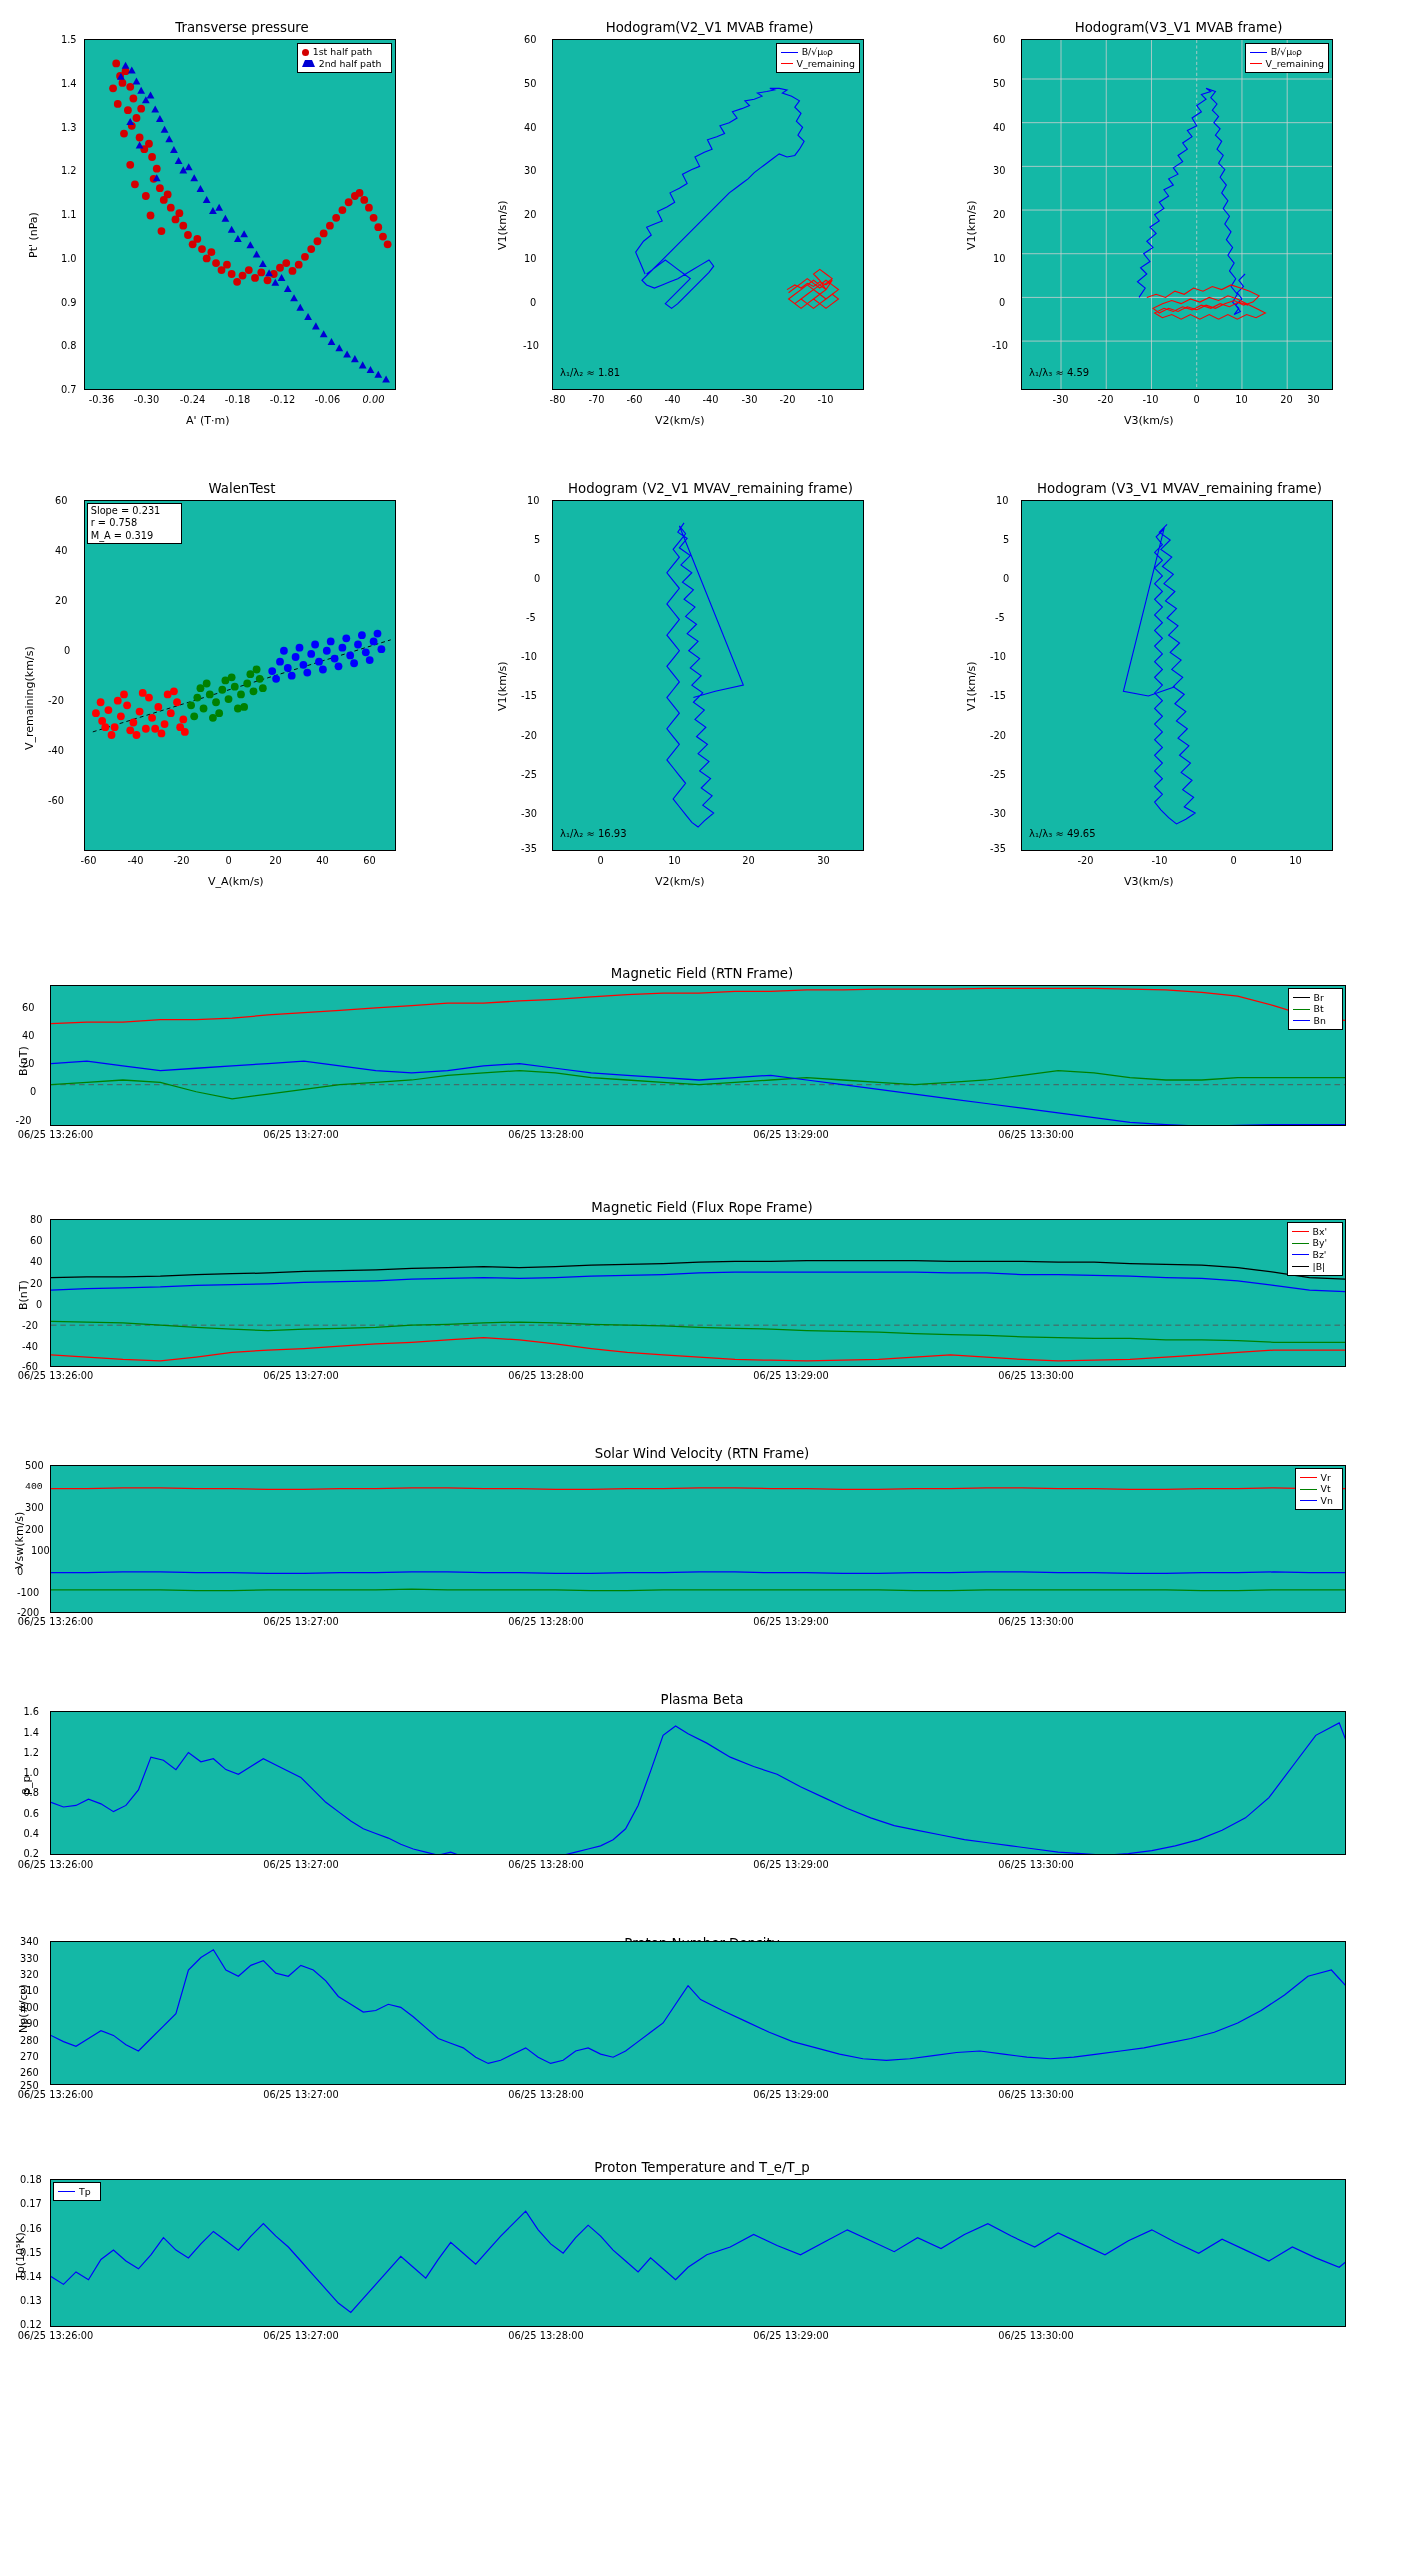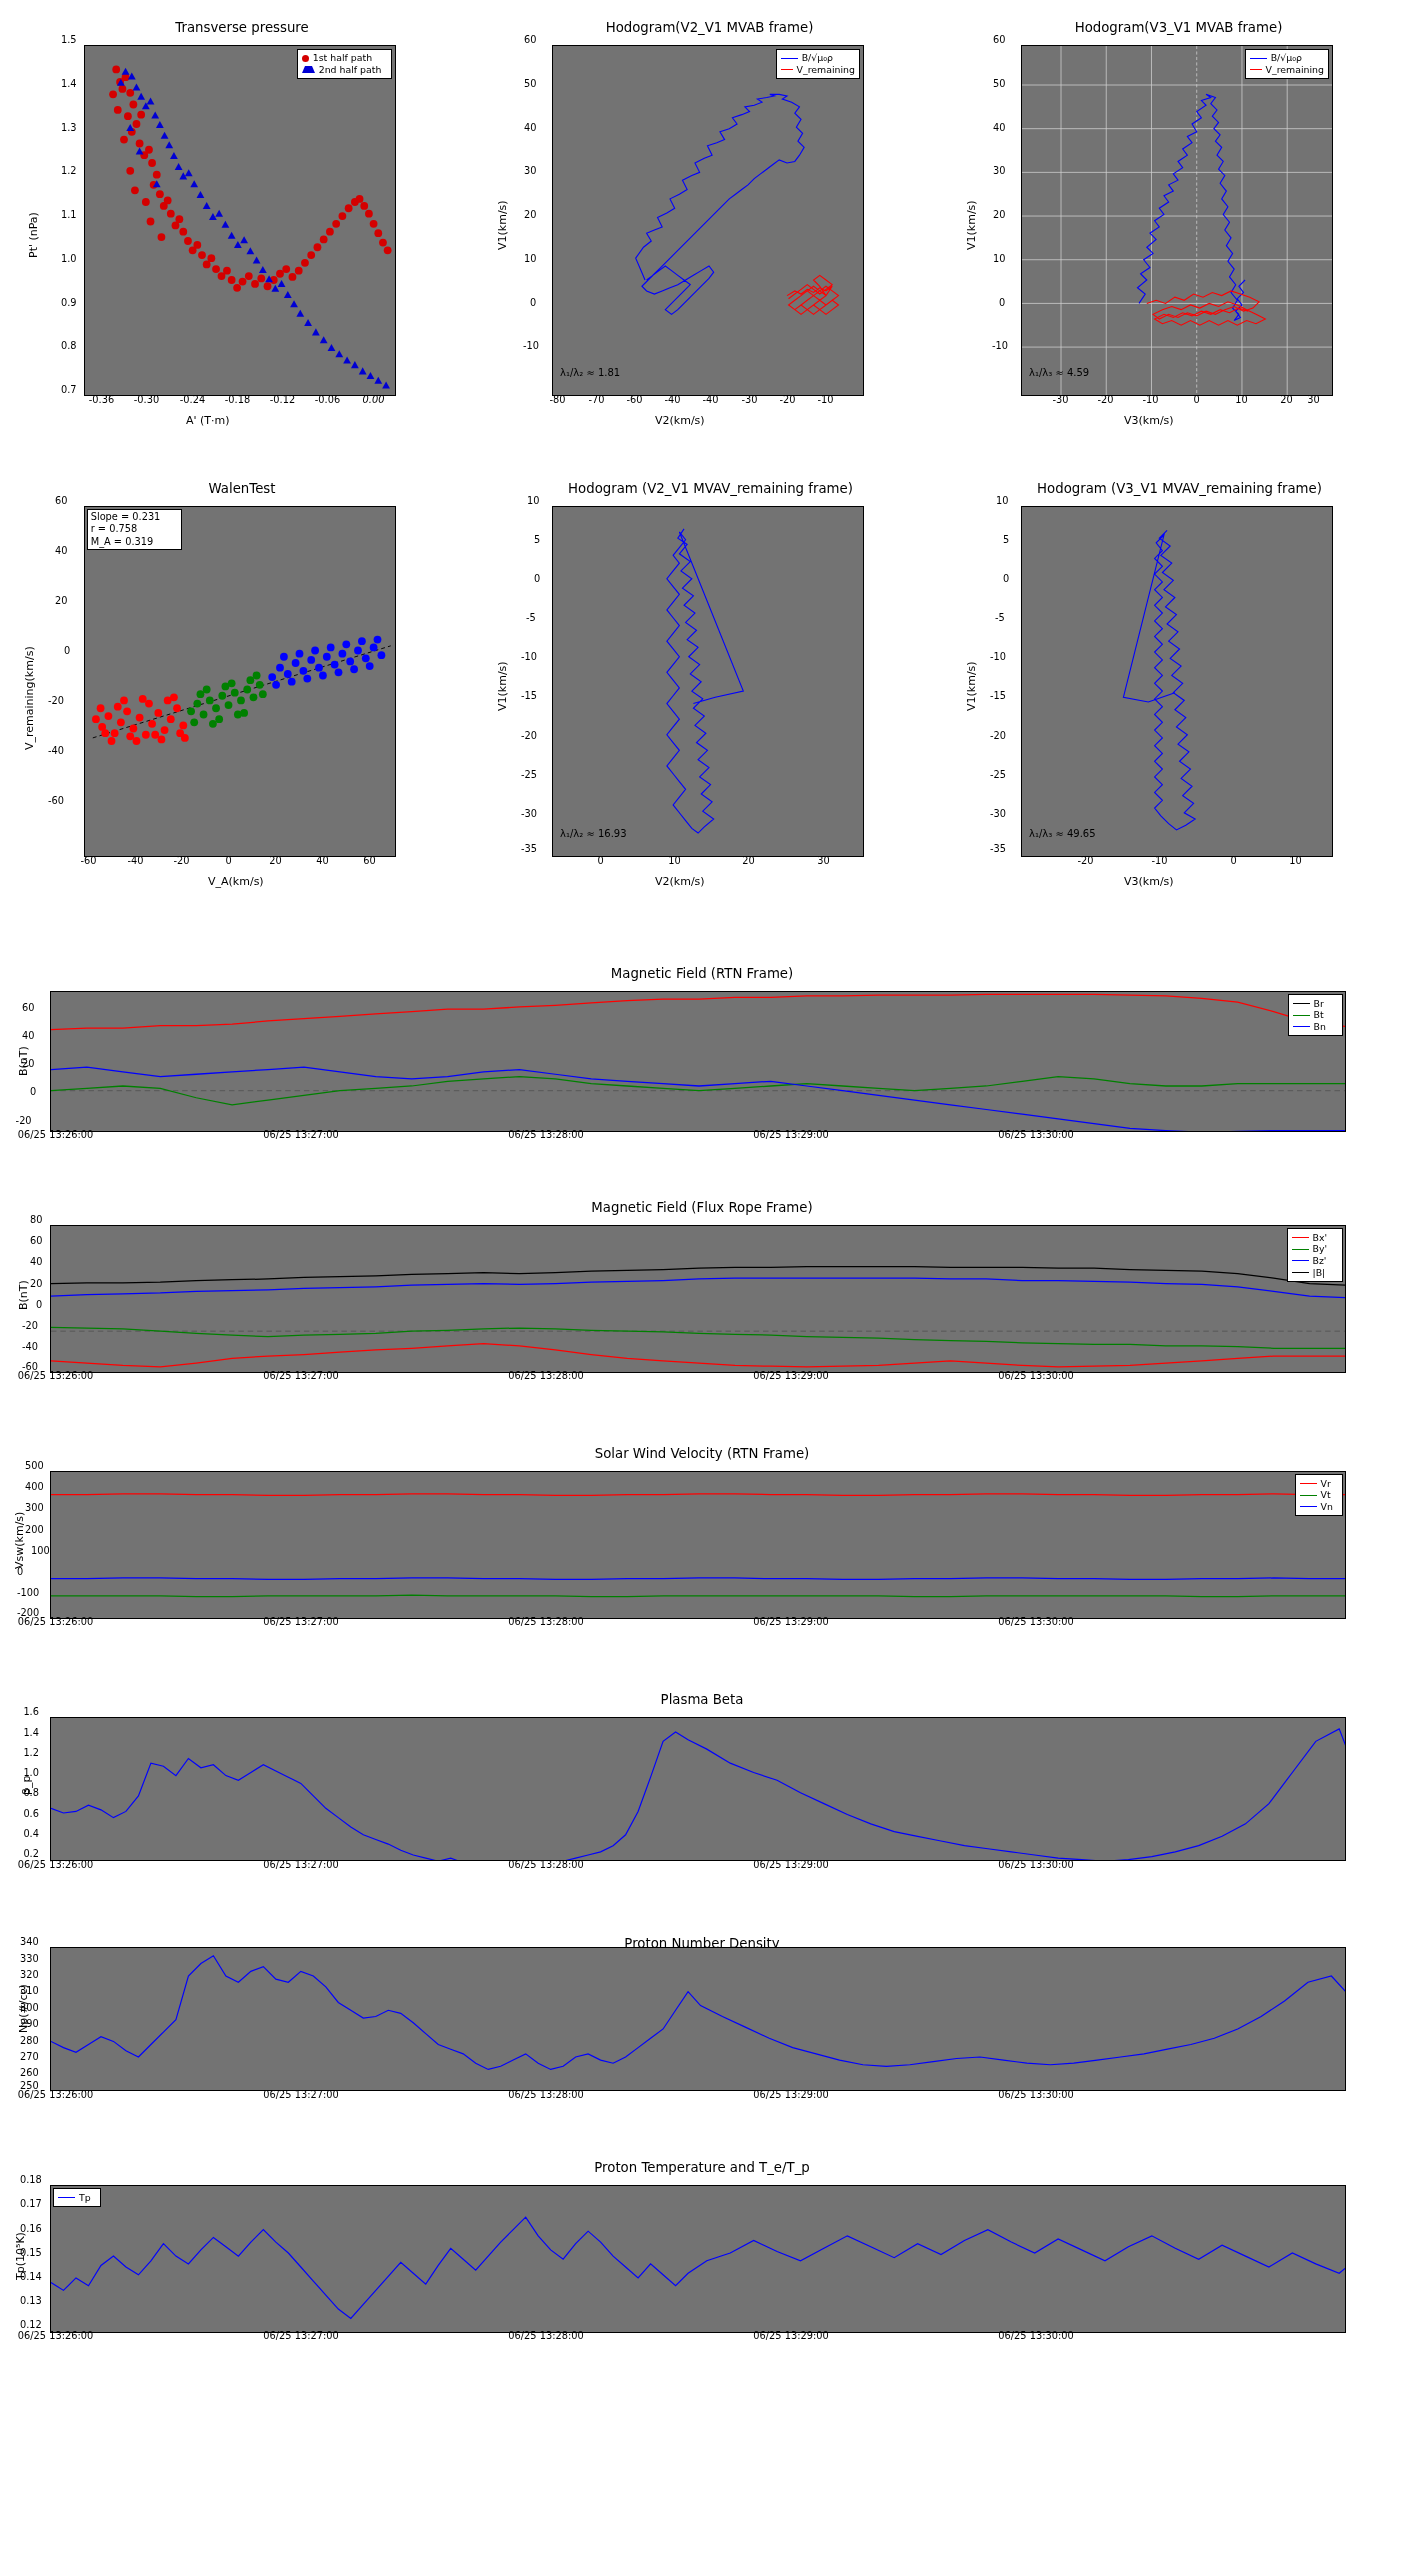--- a/index.html
+++ b/index.html
@@ -1,21 +1,21 @@
 <!DOCTYPE html>
 <html style="font-size:12.5px"><head>
 <meta charset="utf-8">
 <style>
   html,body{margin:0;padding:0;background:#ffffff;}
   body{width:1405px;height:2576px;font-family:"DejaVu Sans",sans-serif;color:#000;}
   .page{position:relative;width:1405px;height:2576px;}
 
   
   .panel{position:absolute;box-sizing:border-box;}
-  .plotbox{position:absolute;box-sizing:border-box;border:0.8px solid #000;background:#737373;overflow:hidden;margin-top:6px;}
+  .plotbox{position:absolute;box-sizing:border-box;border:0.8px solid #000;background:#14b8a6;overflow:hidden;}
   .title{position:absolute;text-align:center;font-size:13.3px;font-weight:normal;color:#000;white-space:nowrap;}
   .ylabel{position:absolute;transform-origin:0 0;font-size:11px;white-space:nowrap;}
   .xlabel{position:absolute;font-size:11px;white-space:nowrap;text-align:center;}
   .tick{position:absolute;font-size:9.8px;white-space:nowrap;color:#000;}
   .tickx{position:absolute;font-size:9.8px;white-space:nowrap;color:#000;text-align:center;}
   .annot{position:absolute;font-size:10px;white-space:nowrap;}
   .legend{position:absolute;border:0.8px solid #000;background:#fff;font-size:9.4px;padding:2.3px 3.9px;box-sizing:border-box;}
   .legrow{display:flex;align-items:center;gap:3.9px;height:11.7px;line-height:11.7px;white-space:nowrap;}
   .legline{display:inline-block;width:17px;height:0;border-top:1.6px solid #000;}
   .legmk{display:inline-block;width:7px;height:7px;border-radius:50%;}
@@ -549,21 +549,21 @@
             <span>Vt</span>
           </div>
       <div class="legrow">
             <span class="legline" style="border-top-color:#0000ff"></span>
             <span>Vn</span>
           </div>
     </div>
   </div>
   <div class="ylabel" style="left:12.5px;top:129px;transform:rotate(-90deg);">Vsw(km/s)</div>
   <div class="tick" style="left:25px;top:20px;">500</div>
-  <div class="tick" style="left:25px;top:41px;">400</div>
+  <div class="tick" style="left:25px;top:41px;font-family:Liberation Mono, monospace;">400</div>
   <div class="tick" style="left:25px;top:62px;">300</div>
   <div class="tick" style="left:25px;top:84px;">200</div>
   <div class="tick" style="left:31px;top:105px;">100</div>
   <div class="tick" style="left:17px;top:126px;">0</div>
   <div class="tick" style="left:17px;top:147px;">-100</div>
   <div class="tick" style="left:17px;top:167px;">-200</div>
   <div class="tickx" style="left:12.5px;top:176px;width:86px;">06/25 13:26:00</div>
   <div class="tickx" style="left:258px;top:176px;width:86px;">06/25 13:27:00</div>
   <div class="tickx" style="left:503px;top:176px;width:86px;">06/25 13:28:00</div>
   <div class="tickx" style="left:748px;top:176px;width:86px;">06/25 13:29:00</div>

